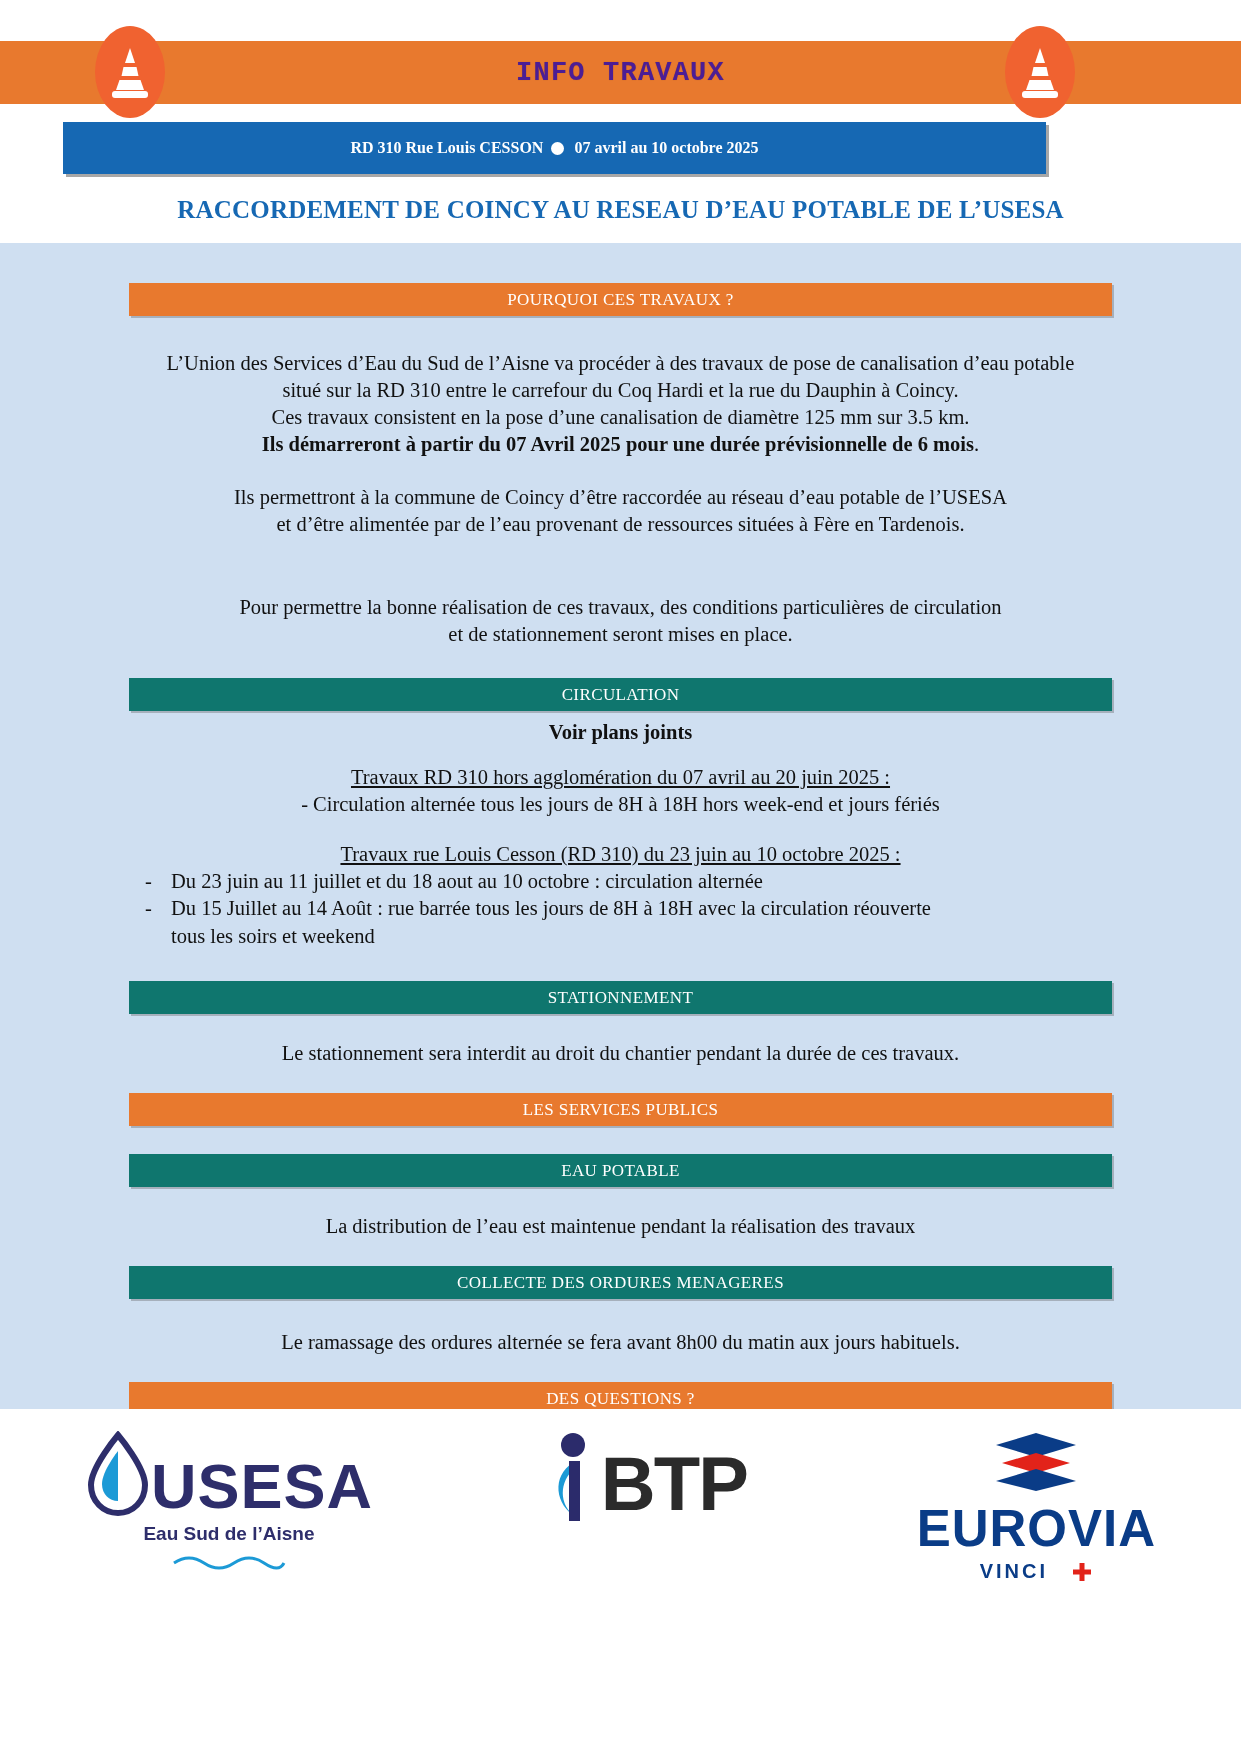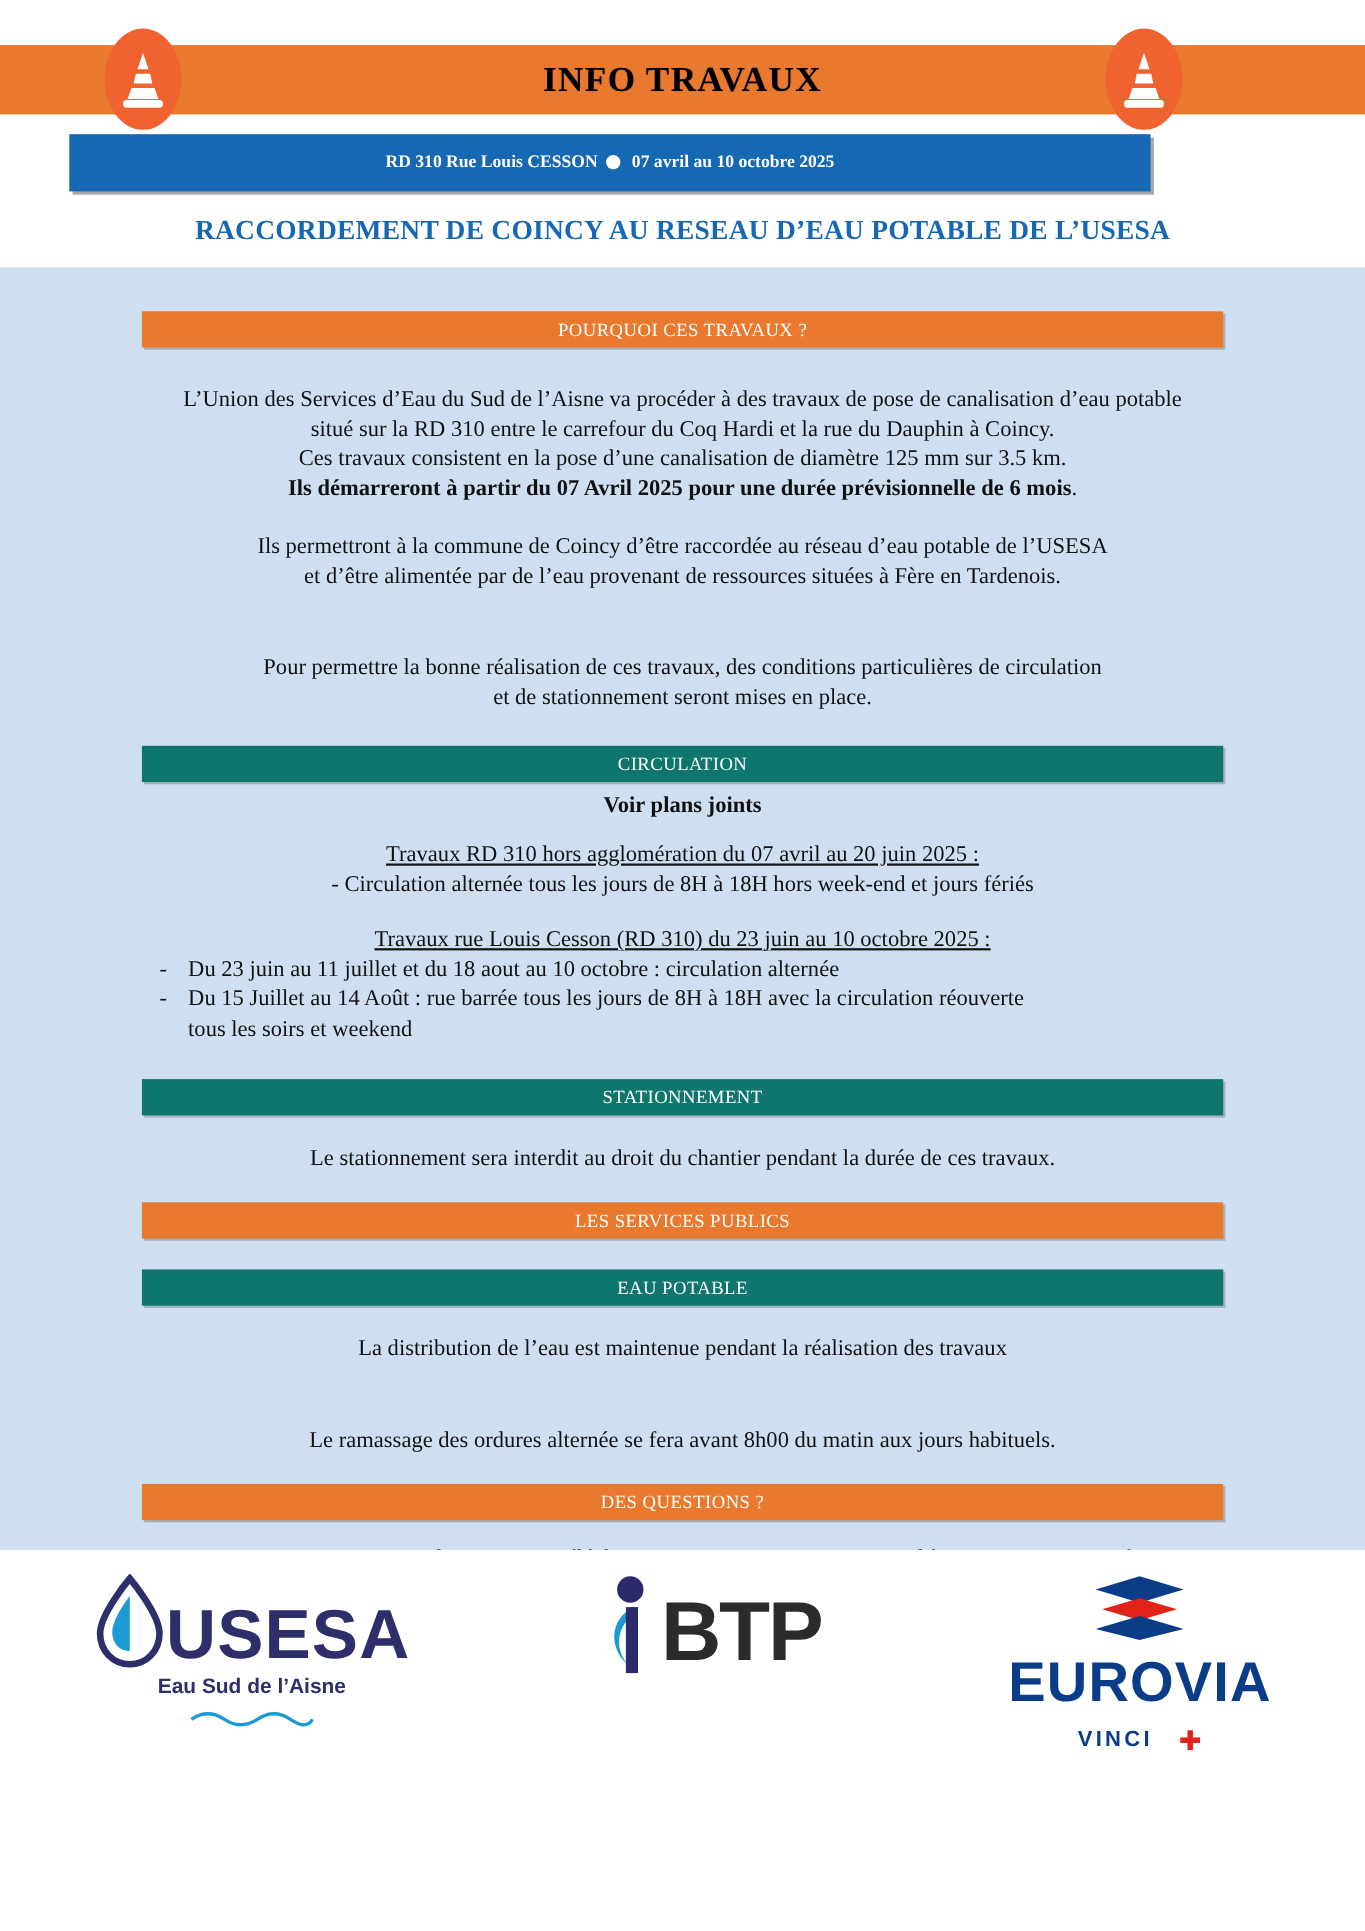--- a/index.html
+++ b/index.html
@@ -11,23 +11,23 @@
   }
   .page { position:relative; width:1241px; height:1755px; background:#ffffff; }
 
   
   .top-banner {
     position:absolute; top:41px; left:0; width:1241px; height:63px;
     background:#E8792E;
     display:flex; align-items:center; justify-content:center;
   }
   .top-banner-title {
-    color:#000000; font-weight:bold; font-size:32px;
+    color:#4c1d95; font-weight:bold; font-size:27px;
     letter-spacing:1.2px;
-    font-family:Liberation Serif, serif;
+    font-family:Liberation Mono, monospace;
     text-shadow:0 0 1px rgba(0,0,0,.25);
   }
   .cone-badge {
     position:absolute; top:26px; width:70px; height:92px;
     background:#F06230; border-radius:50%;
     display:flex; align-items:center; justify-content:center;
   }
   .cone-badge.left { left:95px; }
   .cone-badge.right { left:1005px; }
   .cone-badge svg { display:block; }
@@ -116,21 +116,21 @@
   .ibtp-text {
     font-size:76px; font-weight:bold; color:#2B2B2B;
     font-family:"Liberation Sans", sans-serif; letter-spacing:-2px;
   }
 
   
   .eurovia-text {
     font-size:51px; font-weight:bold; color:#0A3C87; letter-spacing:1px;
     font-family:"Liberation Sans", sans-serif;
   }
-  .vinci-row { display:flex; align-items:center; justify-content:flex-end; gap:23px; margin-top:12px;}
+  .vinci-row { display:flex; align-items:center; justify-content:flex-end; gap:23px; margin-top:2px;}
   .vinci-text {
     font-size:20px; font-weight:bold; color:#0A3C87; letter-spacing:3px;
     font-family:"Liberation Sans", sans-serif;
   }
 </style>
 </head>
 <body>
 
 <div class="page">
 
@@ -253,20 +253,23 @@
       <div class="band blue">
         <span>EAU POTABLE</span>
       </div>
 
       <div class="spacer-26"></div>
 
       <div class="para">La distribution de l’eau est maintenue pendant la réalisation des travaux</div>
 
       <div class="spacer-26"></div>
 
+      <div class="band blue">
+        <span>COLLECTE DES ORDURES MENAGERES</span>
+      </div>
 
       <div class="spacer-30"></div>
 
       <div class="para">Le ramassage des ordures alternée se fera avant 8h00 du matin aux jours habituels.</div>
 
       <div class="spacer-26"></div>
 
       <div class="band orange">
         <span>DES QUESTIONS ?</span>
       </div>

